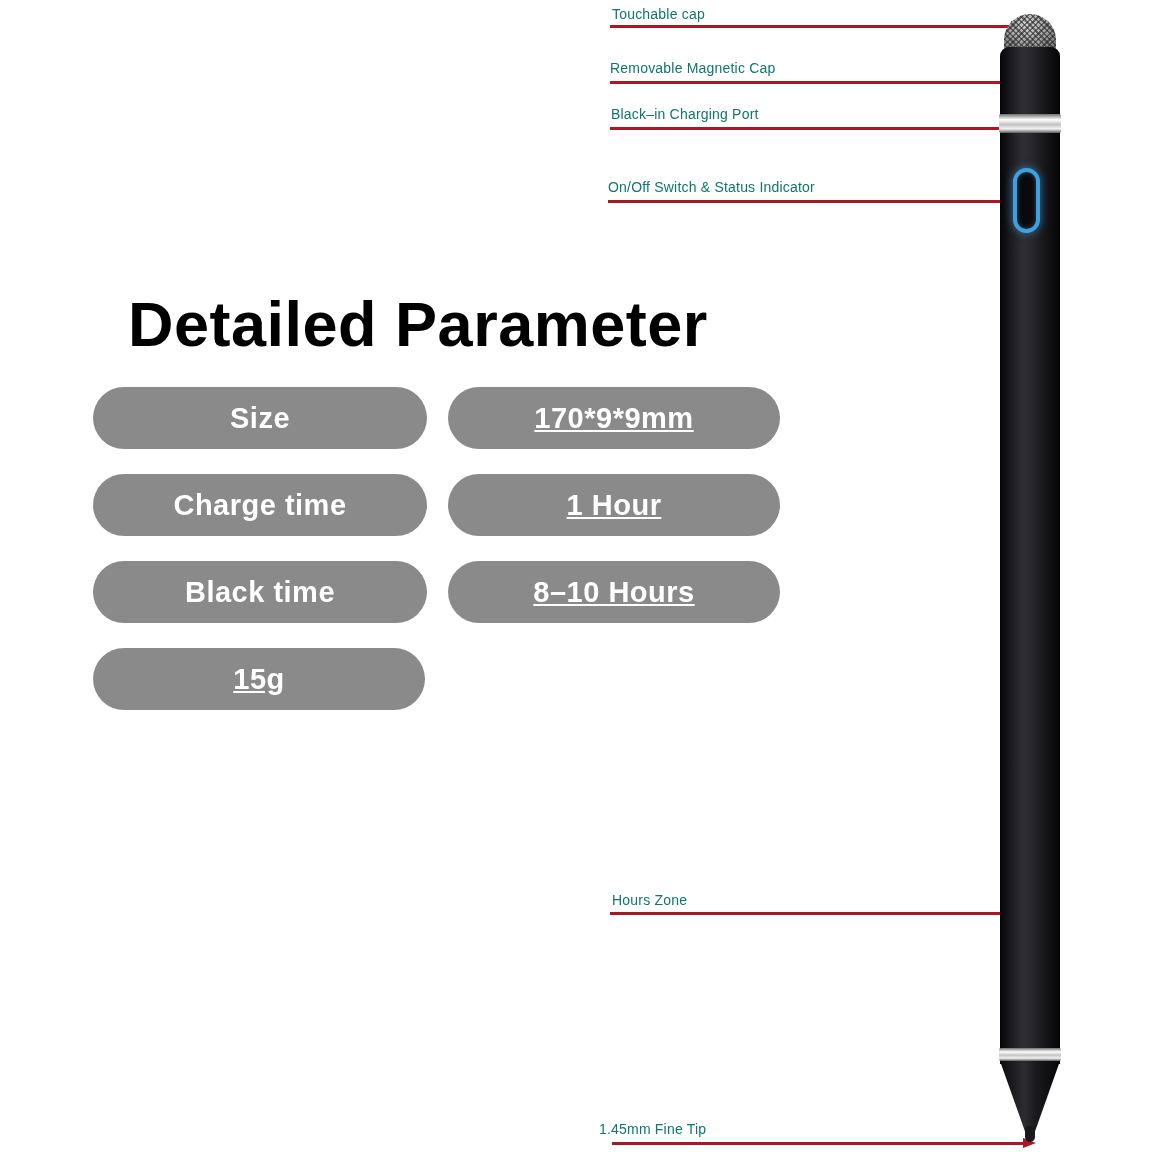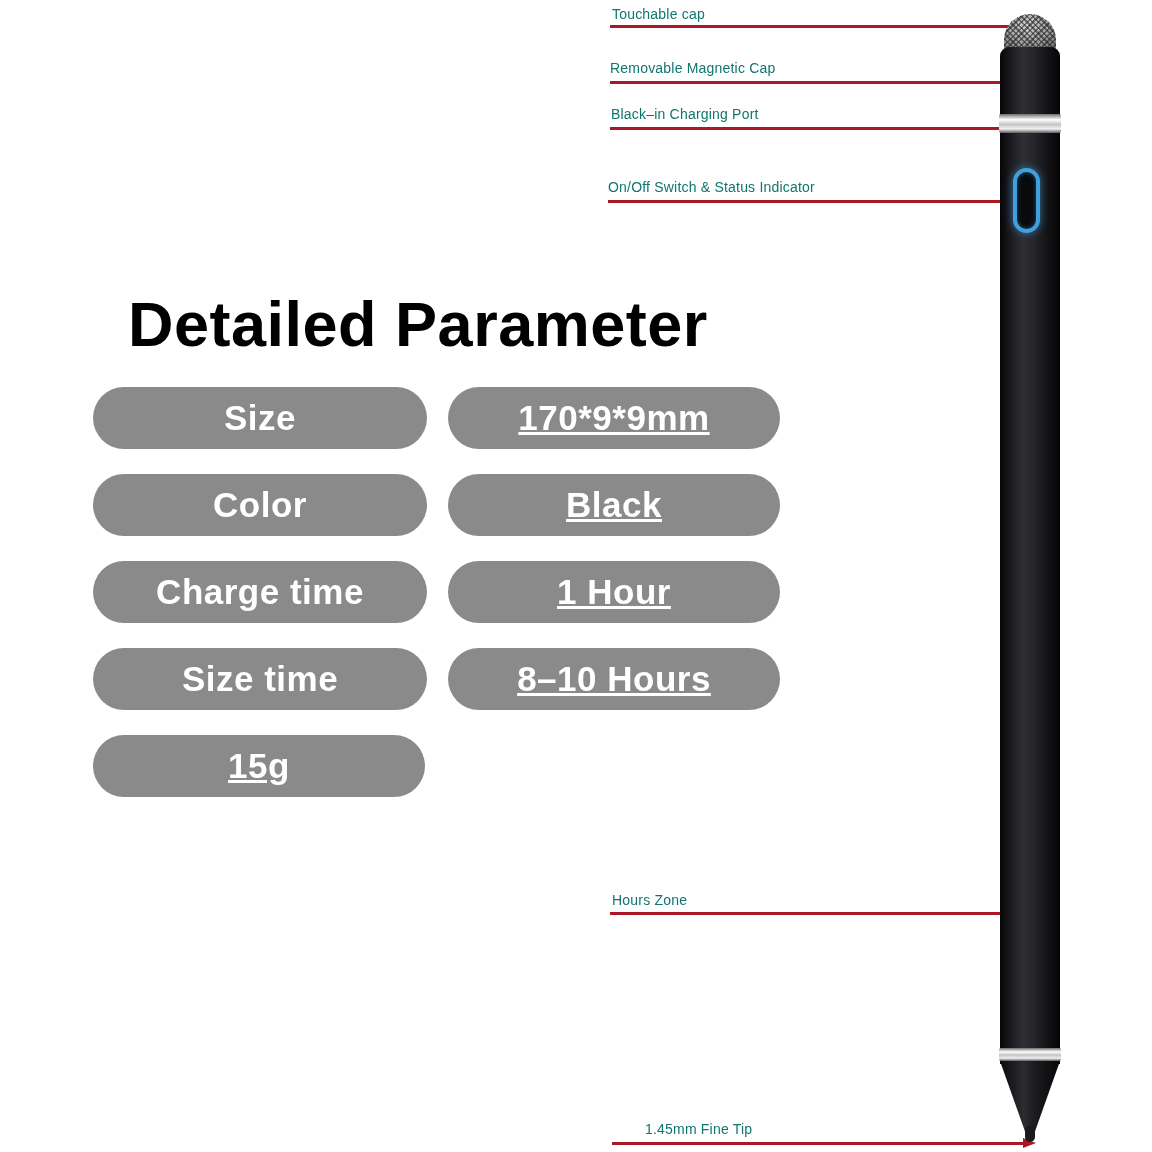--- a/index.html
+++ b/index.html
@@ -17,36 +17,36 @@
   .leader::after{
     content:"";position:absolute;right:-12px;top:-4px;width:0;height:0;
     border-left:13px solid #aa1828;
     border-top:5px solid transparent;border-bottom:5px solid transparent;
   }
   .cl1{left:612px;top:2px;}   .ln1{left:610px;top:25px;width:402px;}
   .cl2{left:610px;top:56px;}  .ln2{left:610px;top:81px;width:400px;}
   .cl3{left:611px;top:102px;} .ln3{left:610px;top:127px;width:396px;}
   .cl4{left:608px;top:175px;} .ln4{left:608px;top:200px;width:398px;}
   .cl5{left:612px;top:888px;} .ln5{left:610px;top:912px;width:393px;}
-  .cl6{left:645px;top:1117px;}.ln6{left:612px;top:1142px;width:412px;}
+  .cl6{left:599px;top:1117px;}.ln6{left:612px;top:1142px;width:412px;}
 
   
   .title{
     position:absolute;left:112px;top:288px;width:680px;
     color:#000000;font-size:63px;font-weight:bold;letter-spacing:.5px;
     white-space:nowrap;
     margin-left:16px;
   }
 
   
   .params{position:absolute;left:93px;top:387px;width:687px;}
   .param-row{display:flex;gap:21px;margin-bottom:25px;}
   .pill{
     height:62px;border-radius:31px;background:#8a8a8a;color:#ffffff;
-    font-size:35px;font-weight:bold;display:flex;align-items:center;
+    font-size:29px;font-weight:bold;display:flex;align-items:center;
     justify-content:center;letter-spacing:.5px;
   }
   .pill-name{width:334px;}
   .pill-value{width:332px;text-decoration:underline;}
 
   
   .pen{position:absolute;left:1000px;top:14px;width:60px;height:1134px;}
   .mesh-cap{
     position:absolute;left:4px;top:0;width:52px;height:37px;
     border-radius:26px 26px 4px 4px;
@@ -106,29 +106,25 @@
   <div class="leader ln6"></div>
 
   <div class="title">Detailed Parameter</div>
 
   <div class="params">
     <div class="param-row">
       <div class="pill pill-name">Size</div>
       <div class="pill pill-value">170*9*9mm</div>
     </div>
     <div class="param-row">
-      <div class="pill pill-name">Color</div>
-      <div class="pill pill-value">Black</div>
-    </div>
-    <div class="param-row">
       <div class="pill pill-name">Charge time</div>
       <div class="pill pill-value">1 Hour</div>
     </div>
     <div class="param-row">
-      <div class="pill pill-name">Size time</div>
+      <div class="pill pill-name">Black time</div>
       <div class="pill pill-value">8–10 Hours</div>
     </div>
     <div class="param-row">
       <div class="pill pill-value">15g</div>
     </div>
   </div>
 
   <div class="pen">
     <div class="mesh-cap"></div>
     <div class="pen-body"></div>

